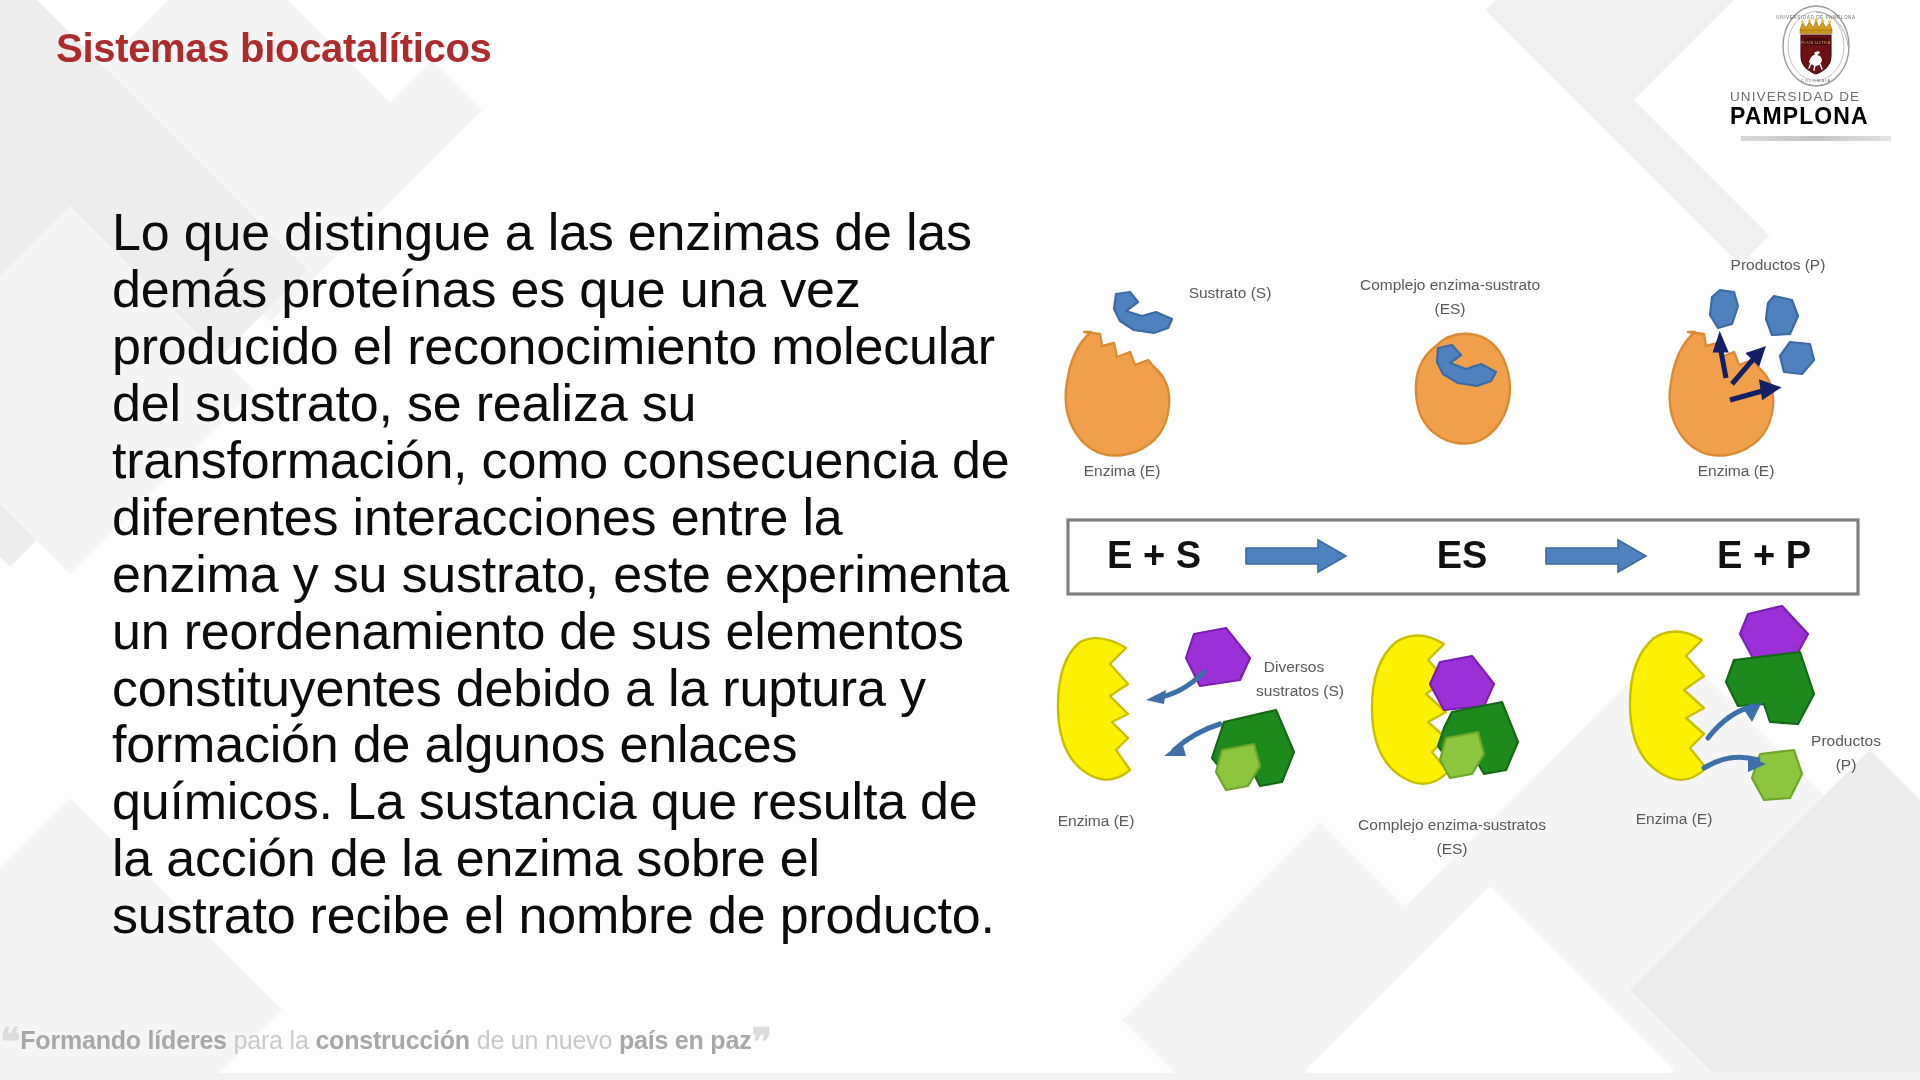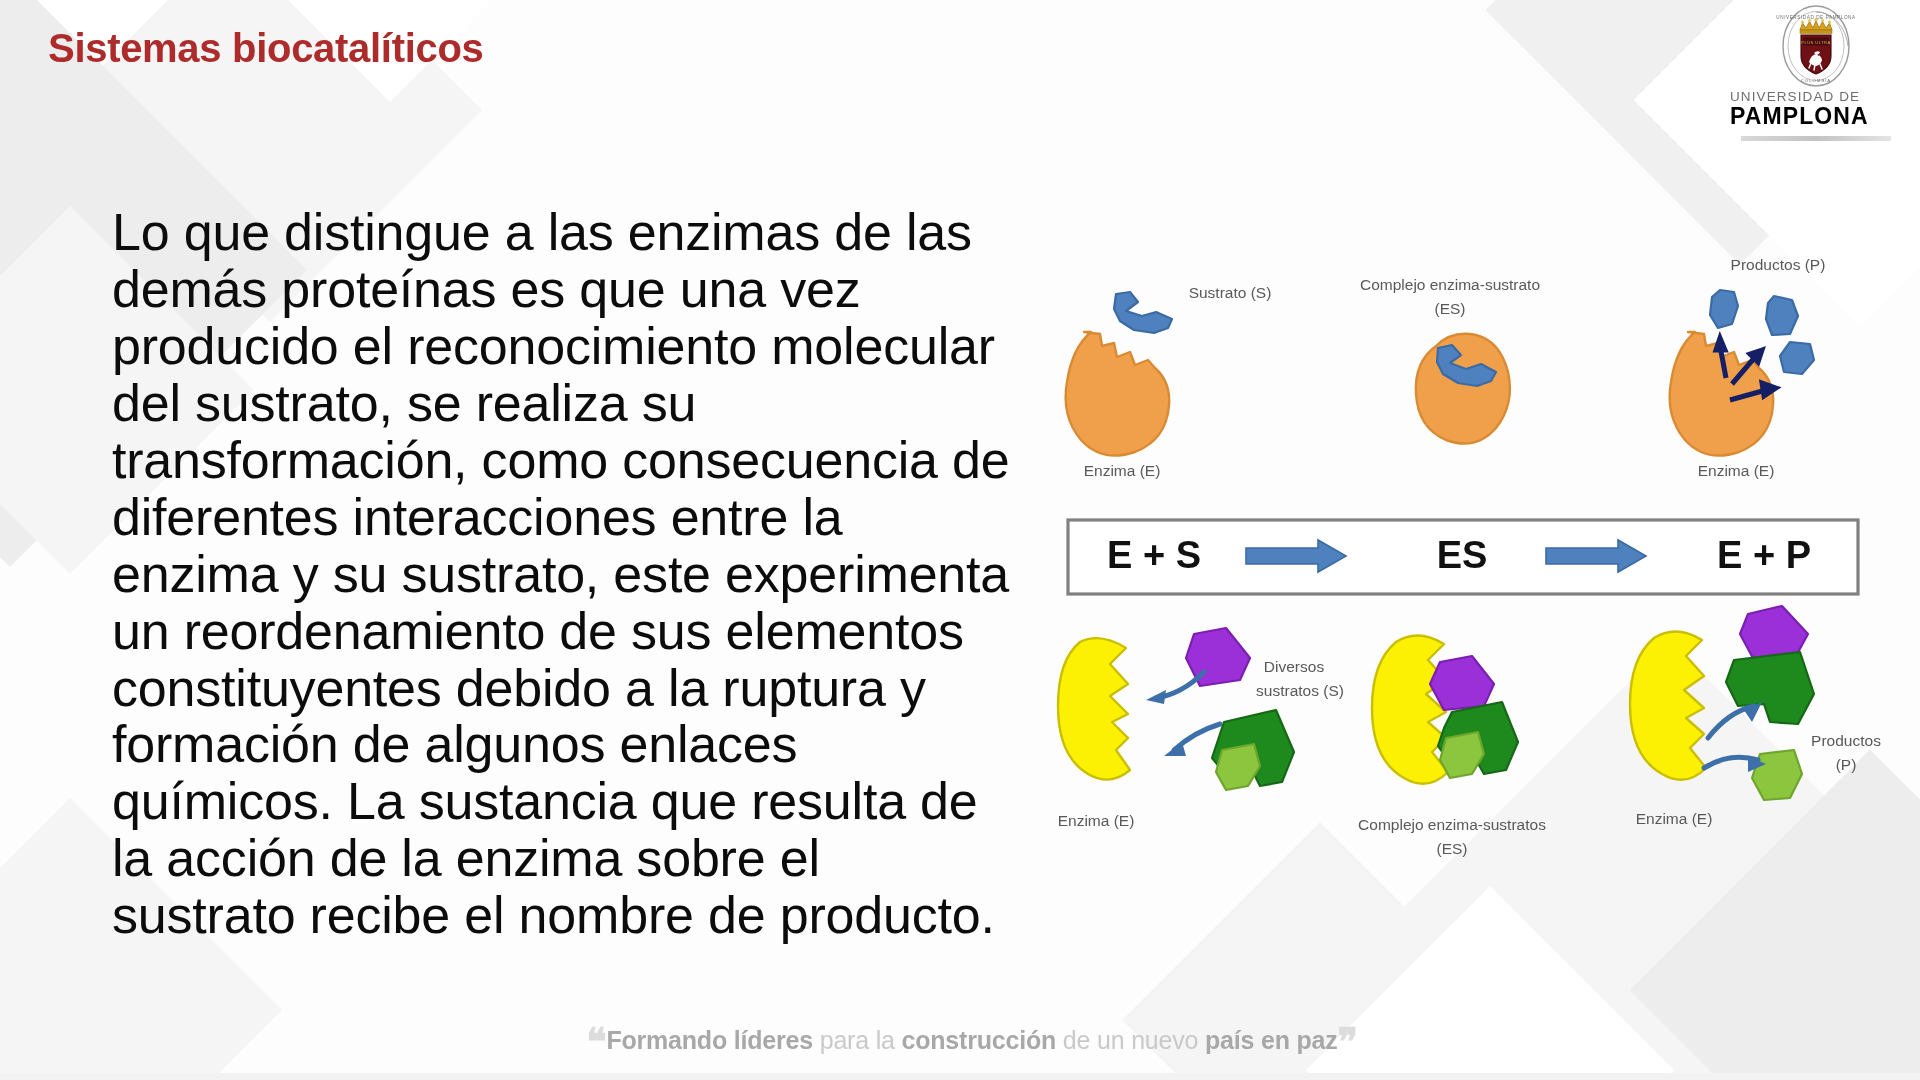--- a/index.html
+++ b/index.html
@@ -13,21 +13,21 @@
   
   #bg-layer{position:absolute;inset:0;z-index:0;overflow:hidden;background:#fdfdfd;}
   .diamond{position:absolute;transform:rotate(45deg);}
   .d-light{background:#ffffff;}
   .d-gray{background:#f0f0f0;}
   .d-gray2{background:#ededed;}
   .d-gray3{background:#f5f5f5;}
 
   
   #title{
-    position:absolute;left:48px;top:26px;z-index:5;
+    position:absolute;left:56px;top:26px;z-index:5;
     font-size:40px;font-weight:bold;color:#ad2B2B;
     letter-spacing:-0.3px;white-space:nowrap;
   }
 
   
   #logo-block{position:absolute;right:18px;top:4px;z-index:6;width:172px;text-align:left;}
   #crest-wrap{width:100%;display:flex;justify-content:center;}
   #logo-univ{
     font-size:13.5px;color:#6e6e6e;letter-spacing:1.1px;
     margin-top:1px;font-weight:normal;
@@ -49,22 +49,21 @@
     letter-spacing:-0.2px;
   }
 
   
   #figure{position:absolute;left:1018px;top:238px;width:890px;height:640px;z-index:5;}
   #figure svg{display:block;}
 
   
   #footer{
     position:absolute;left:0;right:0;bottom:16px;z-index:6;
-    text-align:center;
-    padding-left:24px;
+    text-align:left;
   }
   #footer-inner{
     display:inline-block;white-space:nowrap;
     font-size:25px;letter-spacing:-0.2px;
   }
   .f-bold{font-weight:bold;color:#a8a8a8;}
   .f-light{font-weight:normal;color:#c9c9c9;}
   .f-quote{color:#dcdcdc;font-size:38px;vertical-align:-6px;font-weight:bold;}
   #footer-rule{
     position:absolute;left:0;right:0;bottom:0;height:7px;

